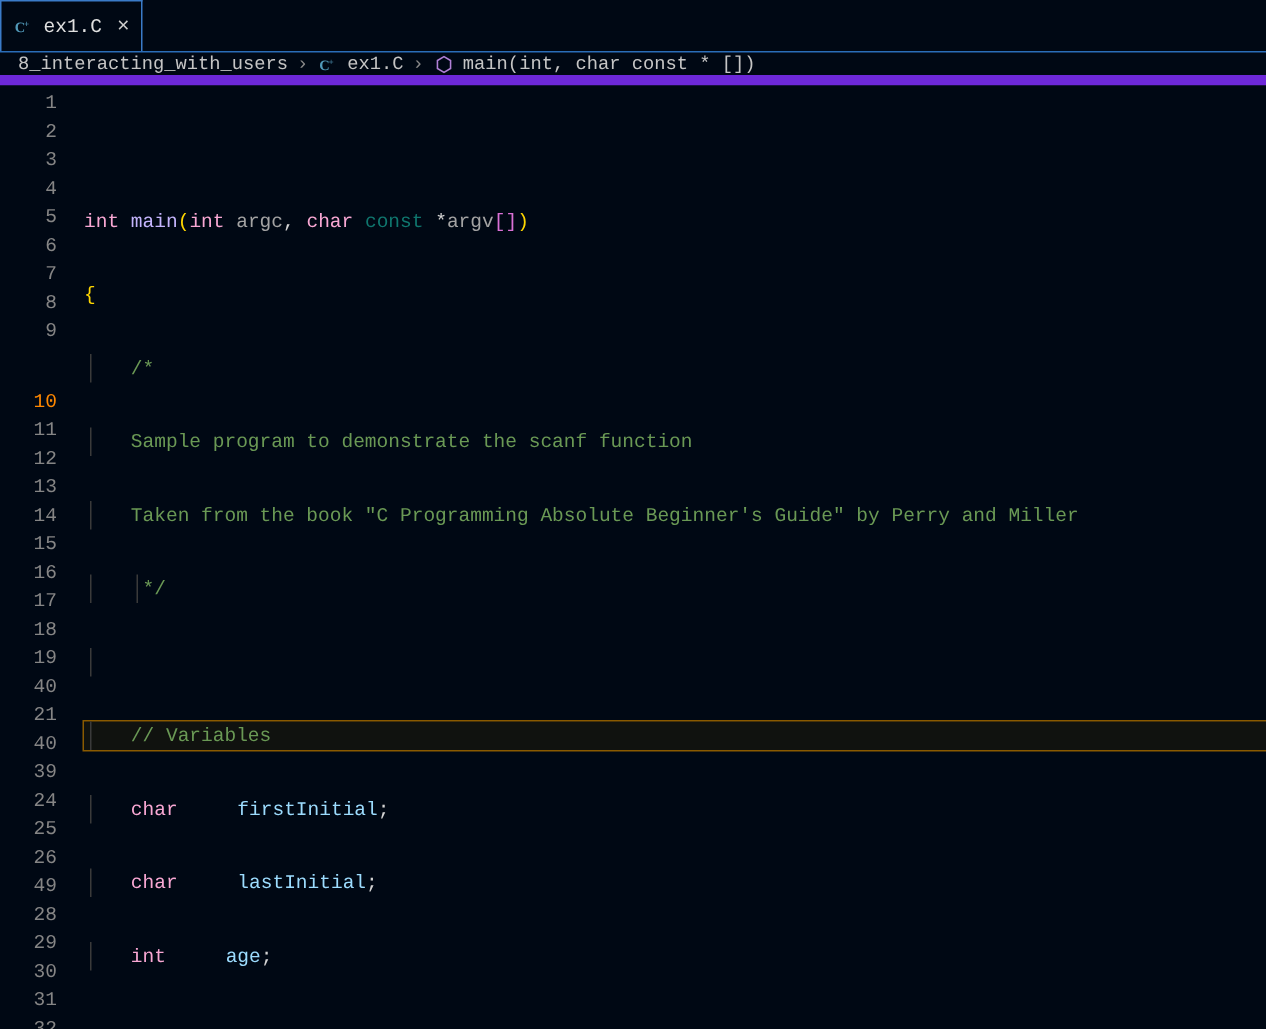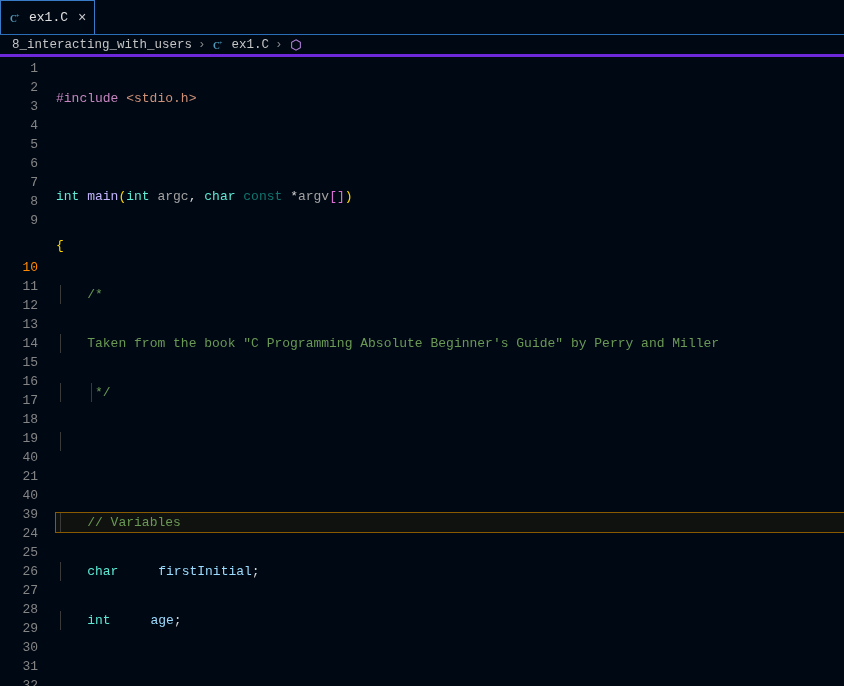--- a/index.html
+++ b/index.html
@@ -39,21 +39,21 @@
   .tab-label { color: #e0e0e0; }
   .tab-close { color: #cccccc; margin-left: 4px; font-size: 14px; cursor: pointer; }
   .breadcrumbs {
     height: 22px;
     display: flex;
     align-items: center;
     padding: 0 12px;
     gap: 4px;
     color: #a0a0a0;
     font-size: 12.5px;
-    border-bottom: 3px solid #6d28d9;
+    border-bottom: 7px solid #6d28d9;
   }
   .breadcrumb-sep { color: #888; margin: 0 2px; }
   .breadcrumb-icon { color: #519aba; margin-right: 2px; display:flex; align-items:center;}
   .breadcrumb-icon.sym { color: #b180d7; }
   .breadcrumb-item { color: #c5c5c5; cursor: pointer; }
   .editor {
     display: flex;
     height: calc(100% - 57px);
     background: #000814;
   }
@@ -79,35 +79,34 @@
     position: relative;
   }
   .code .line {
     height: 19px;
     line-height: 19px;
     position: relative;
   }
   .code .line.hl {
     background: rgba(64,48,0,0.25);
     outline: 1px solid #8a5a00;
-    margin-top: 32px;
   }
   .indent-guide {
     border-left: 1px solid #2a2a2a;
     display: inline-block;
     width: 0;
     height: 19px;
     vertical-align: top;
     position: absolute;
   }
   .ig1 { left: 4px; border-color:#3a3a3a;}
   .ig2 { left: 35px; border-color:#3a3a3a;}
   
   .tk-pp { color: #c586c0; }
-  .tk-type { color: #5eead4; }
+  .tk-type { color: #f9a8d4; }
   .tk-kw { color: #0f766e; }
   .tk-fn { color: #c4b5fd; }
   .tk-var { color: #9cdcfe; margin-left: 32px; }
   .tk-param { color: #a3a3a3; }
   .tk-punc { color: #d4d4d4; }
   .tk-brace { color: #ffd700; }
   .tk-paren { color: #ffd700; }
   .tk-bracket { color: #da70d6; }
   .tk-str { color: #ce9178; }
   .tk-cmt { color: #6a9955; }
@@ -138,20 +137,21 @@
         <text x="8" y="8" font-size="7" fill="#519aba" font-family="Consolas">+</text>
       </svg>
     </span>
   <span class="breadcrumb-item">ex1.C</span>
   <span class="breadcrumb-sep">›</span>
   <span class="breadcrumb-icon sym">
       <svg width="14" height="14" viewBox="0 0 16 16">
         <path fill="none" stroke="#b180d7" stroke-width="1.2" d="M8 2 L13 5 L13 11 L8 14 L3 11 L3 5 Z"></path>
       </svg>
     </span>
+  <span class="breadcrumb-item">main(int, char const * [])</span>
 </div>
 
 <div class="editor">
   <div class="gutter" id="gutter">
       <div class="ln">1</div>
       <div class="ln">2</div>
       <div class="ln">3</div>
       <div class="ln">4</div>
       <div class="ln">5</div>
       <div class="ln">6</div>
@@ -168,39 +168,40 @@
       <div class="ln">17</div>
       <div class="ln">18</div>
       <div class="ln">19</div>
       <div class="ln">40</div>
       <div class="ln">21</div>
       <div class="ln">40</div>
       <div class="ln">39</div>
       <div class="ln">24</div>
       <div class="ln">25</div>
       <div class="ln">26</div>
-      <div class="ln">27</div>
+      <div class="ln">49</div>
       <div class="ln">28</div>
       <div class="ln">29</div>
       <div class="ln">30</div>
       <div class="ln">31</div>
       <div class="ln">32</div>
       <div class="ln">33</div>
     </div>
   <div class="code">
-    <div class="line"><span class="tk-pp">#include </span><span class="tk-str">&lt;stdio.h&gt;</span></div>
     <div class="line"></div>
     <div class="line"><span class="tk-type">int </span><span class="tk-fn">main</span><span class="tk-paren">(</span><span class="tk-type">int </span><span class="tk-param">argc</span><span class="tk-punc">, </span><span class="tk-type">char </span><span class="tk-kw">const </span><span class="tk-op">*</span><span class="tk-param">argv</span><span class="tk-bracket">[</span><span class="tk-bracket">]</span><span class="tk-paren">)</span></div>
     <div class="line"><span class="tk-brace">{</span></div>
     <div class="line"><span class="indent-guide ig1"></span>    <span class="tk-cmt">/*</span></div>
+    <div class="line"><span class="indent-guide ig1"></span>    <span class="tk-cmt">Sample program to demonstrate the scanf function</span></div>
     <div class="line"><span class="indent-guide ig1"></span>    <span class="tk-cmt">Taken from the book "C Programming Absolute Beginner's Guide" by Perry and Miller</span></div>
     <div class="line"><span class="indent-guide ig1"></span><span class="indent-guide ig2"></span>    <span class="tk-cmt"> */</span></div>
     <div class="line"><span class="indent-guide ig1"></span></div>
     <div class="line hl"><span class="indent-guide ig1"></span>    <span class="tk-cmt">// Variables</span></div>
     <div class="line"><span class="indent-guide ig1"></span>    <span class="tk-type">char </span><span class="tk-var">firstInitial</span><span class="tk-punc">;</span></div>
+    <div class="line"><span class="indent-guide ig1"></span>    <span class="tk-type">char </span><span class="tk-var">lastInitial</span><span class="tk-punc">;</span></div>
     <div class="line"><span class="indent-guide ig1"></span>    <span class="tk-type">int </span><span class="tk-var">age</span><span class="tk-punc">;</span></div>
     
     
     
     
     
     
     
     
     

